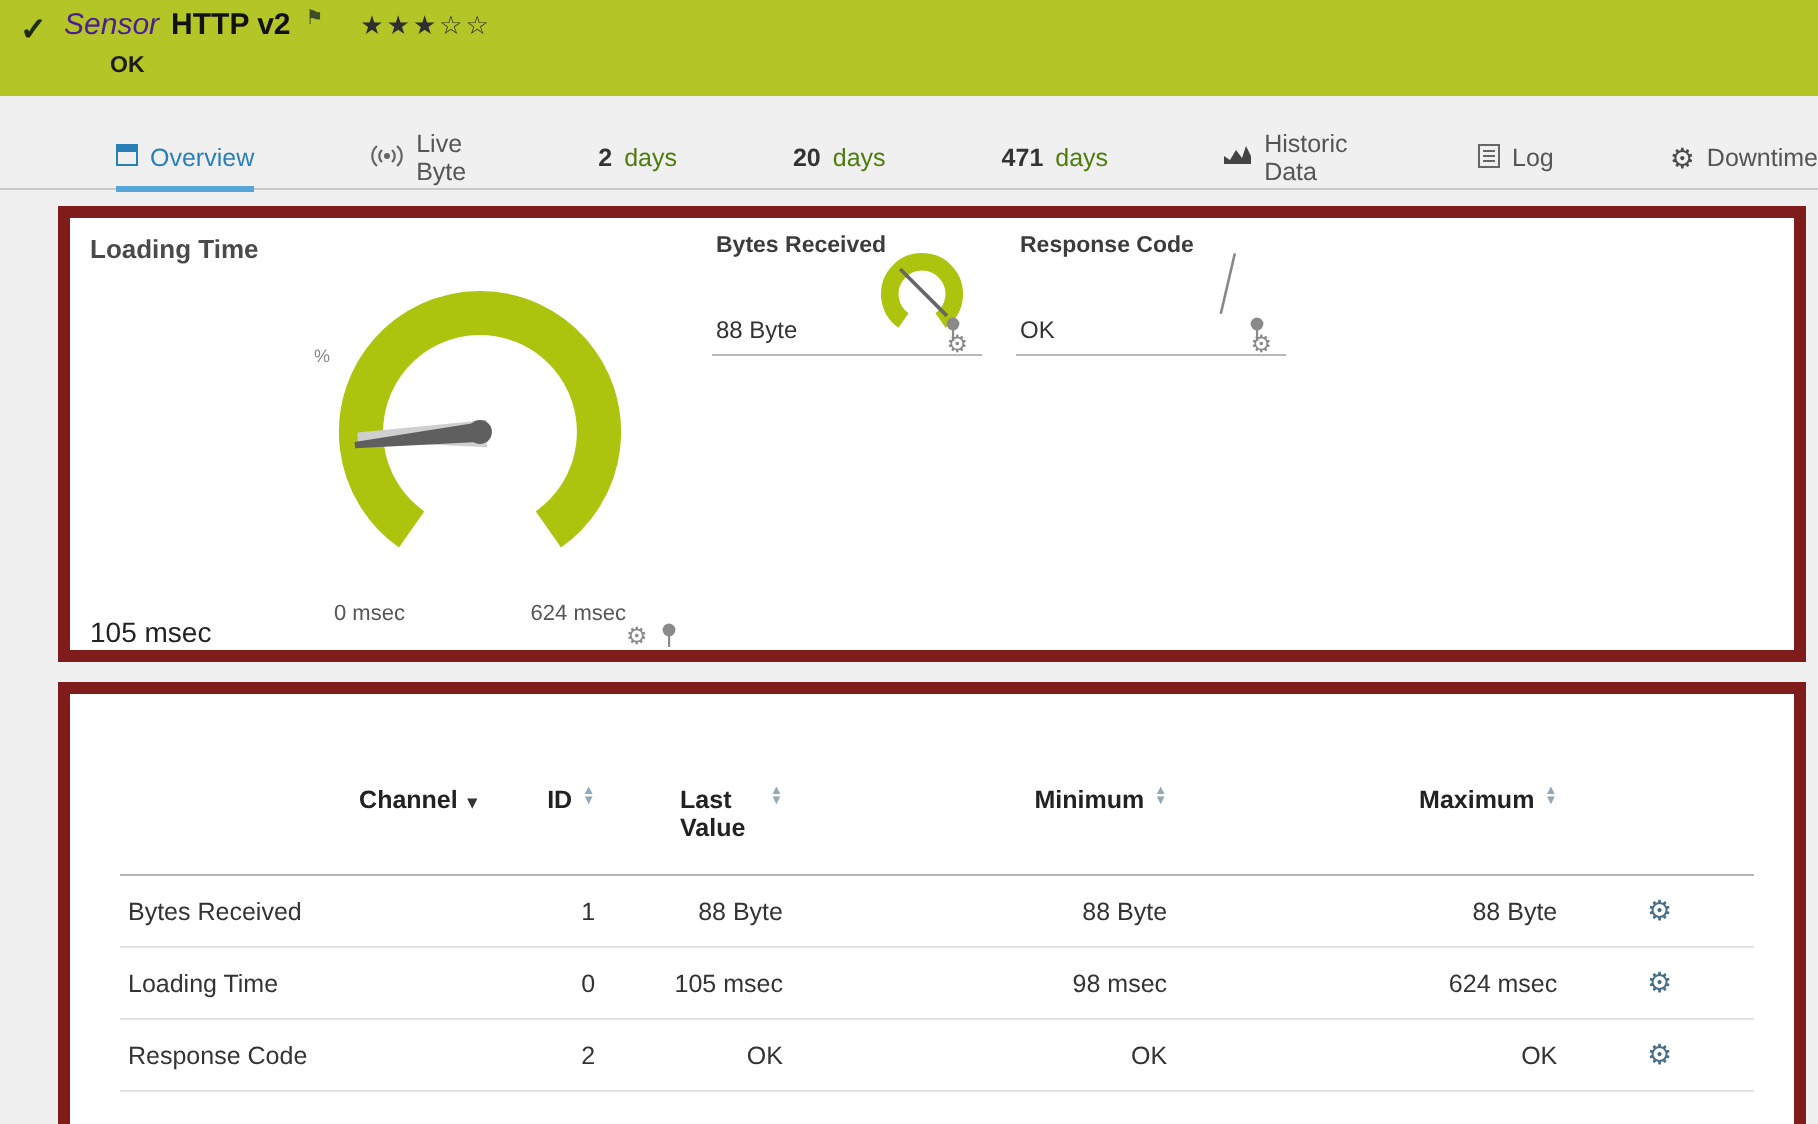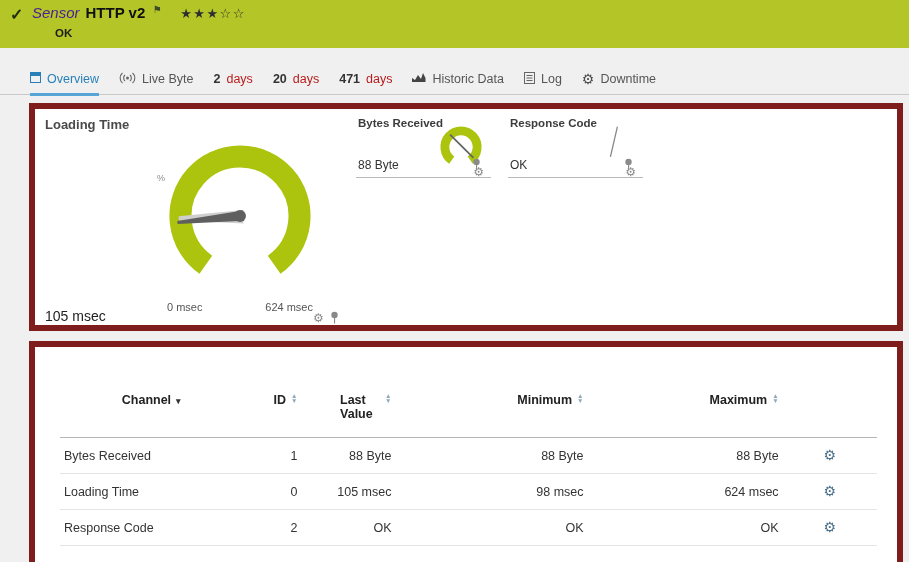--- a/index.html
+++ b/index.html
@@ -12,25 +12,25 @@
   .title-row { position:absolute; left:32px; top:4px; white-space:nowrap; }
   .title-prefix { font-style:italic; font-size:15px; color:#4c1d95; margin-right:6px; }
   .title-main { font-weight:bold; font-size:15px; color:#111; }
   .flag { font-size:10px; color:#3d4d2a; position:relative; top:-5px; margin-left:3px; }
   .stars { margin-left:14px; font-size:13px; letter-spacing:1.5px; color:#2e2e2e; cursor:pointer; }
   .status-ok { position:absolute; left:55px; top:27px; font-size:11.5px; font-weight:bold; color:#1c1c1c; }
 
   
   .tabs { position:absolute; top:64px; left:0; width:100%; height:31px;
           border-bottom:1px solid #c9c9c9; display:flex; align-items:stretch;
-          padding-left:30px; gap:20px; }
+          padding-left:58px; gap:58px; }
   .tab { display:flex; align-items:center; gap:6px; font-size:12.5px; color:#555; cursor:pointer; }
   .tab.active { color:#2980b9; border-bottom:3px solid #55a5d9; margin-bottom:-2px; }
   .tab .num { color:#333; font-weight:bold; }
-  .tab .unit { color:#b91c1c; }
+  .tab .unit { color:#4d7c0f; }
   .tab svg, .tab .glyph { display:inline-block; }
   .glyph-gear { font-size:14px; color:#4c4c4c; line-height:1; }
 
   
   .panel { position:absolute; left:29px; width:874px; background:#fff; border:6px solid #7f1d1d; }
   .gauges-panel { top:103px; height:228px; }
   .table-panel  { top:341px; height:280px; }
 
   
   .gauge-main { position:absolute; left:0; top:0; width:345px; height:100%; }
@@ -53,21 +53,21 @@
   .c-body svg { position:absolute; right:8px; top:-8px; }
   .c-value { position:absolute; left:10px; bottom:3px; font-size:12px; color:#333; }
   .c-icons { position:absolute; right:6px; bottom:-3px; display:flex; gap:5px; align-items:center; }
   .c-line { border-top:1px solid #b9b9b9; margin:2px 4px 0 8px; }
 
   
   .table-wrap { padding:38px 20px 0 25px; }
   table { width:100%; border-collapse:collapse; font-size:12.5px; color:#333; }
   th { font-weight:bold; color:#222; text-align:right; vertical-align:top;
        padding:8px 4px 16px; border-bottom:1px solid #b5b5b5; cursor:pointer; }
-  th.ch { text-align:center; }
+  th.ch { text-align:right; }
   td { text-align:right; padding:10px 4px; border-bottom:1px solid #e4e4e4; }
   td.ch { text-align:left; cursor:pointer; }
   .caret { font-size:9px; color:#333; margin-left:5px; }
   .sort { display:inline-flex; flex-direction:column; margin-left:5px; vertical-align:top;
           font-size:6.5px; line-height:5px; color:#92a7b8; font-style:normal; }
   .sort i { font-style:normal; }
   .wrapcell { display:inline-block; width:40px; text-align:left; }
   .gear-col { text-align:center; }
   .rowgear { font-size:14px; color:#49708a; cursor:pointer; line-height:1; }
 </style>

